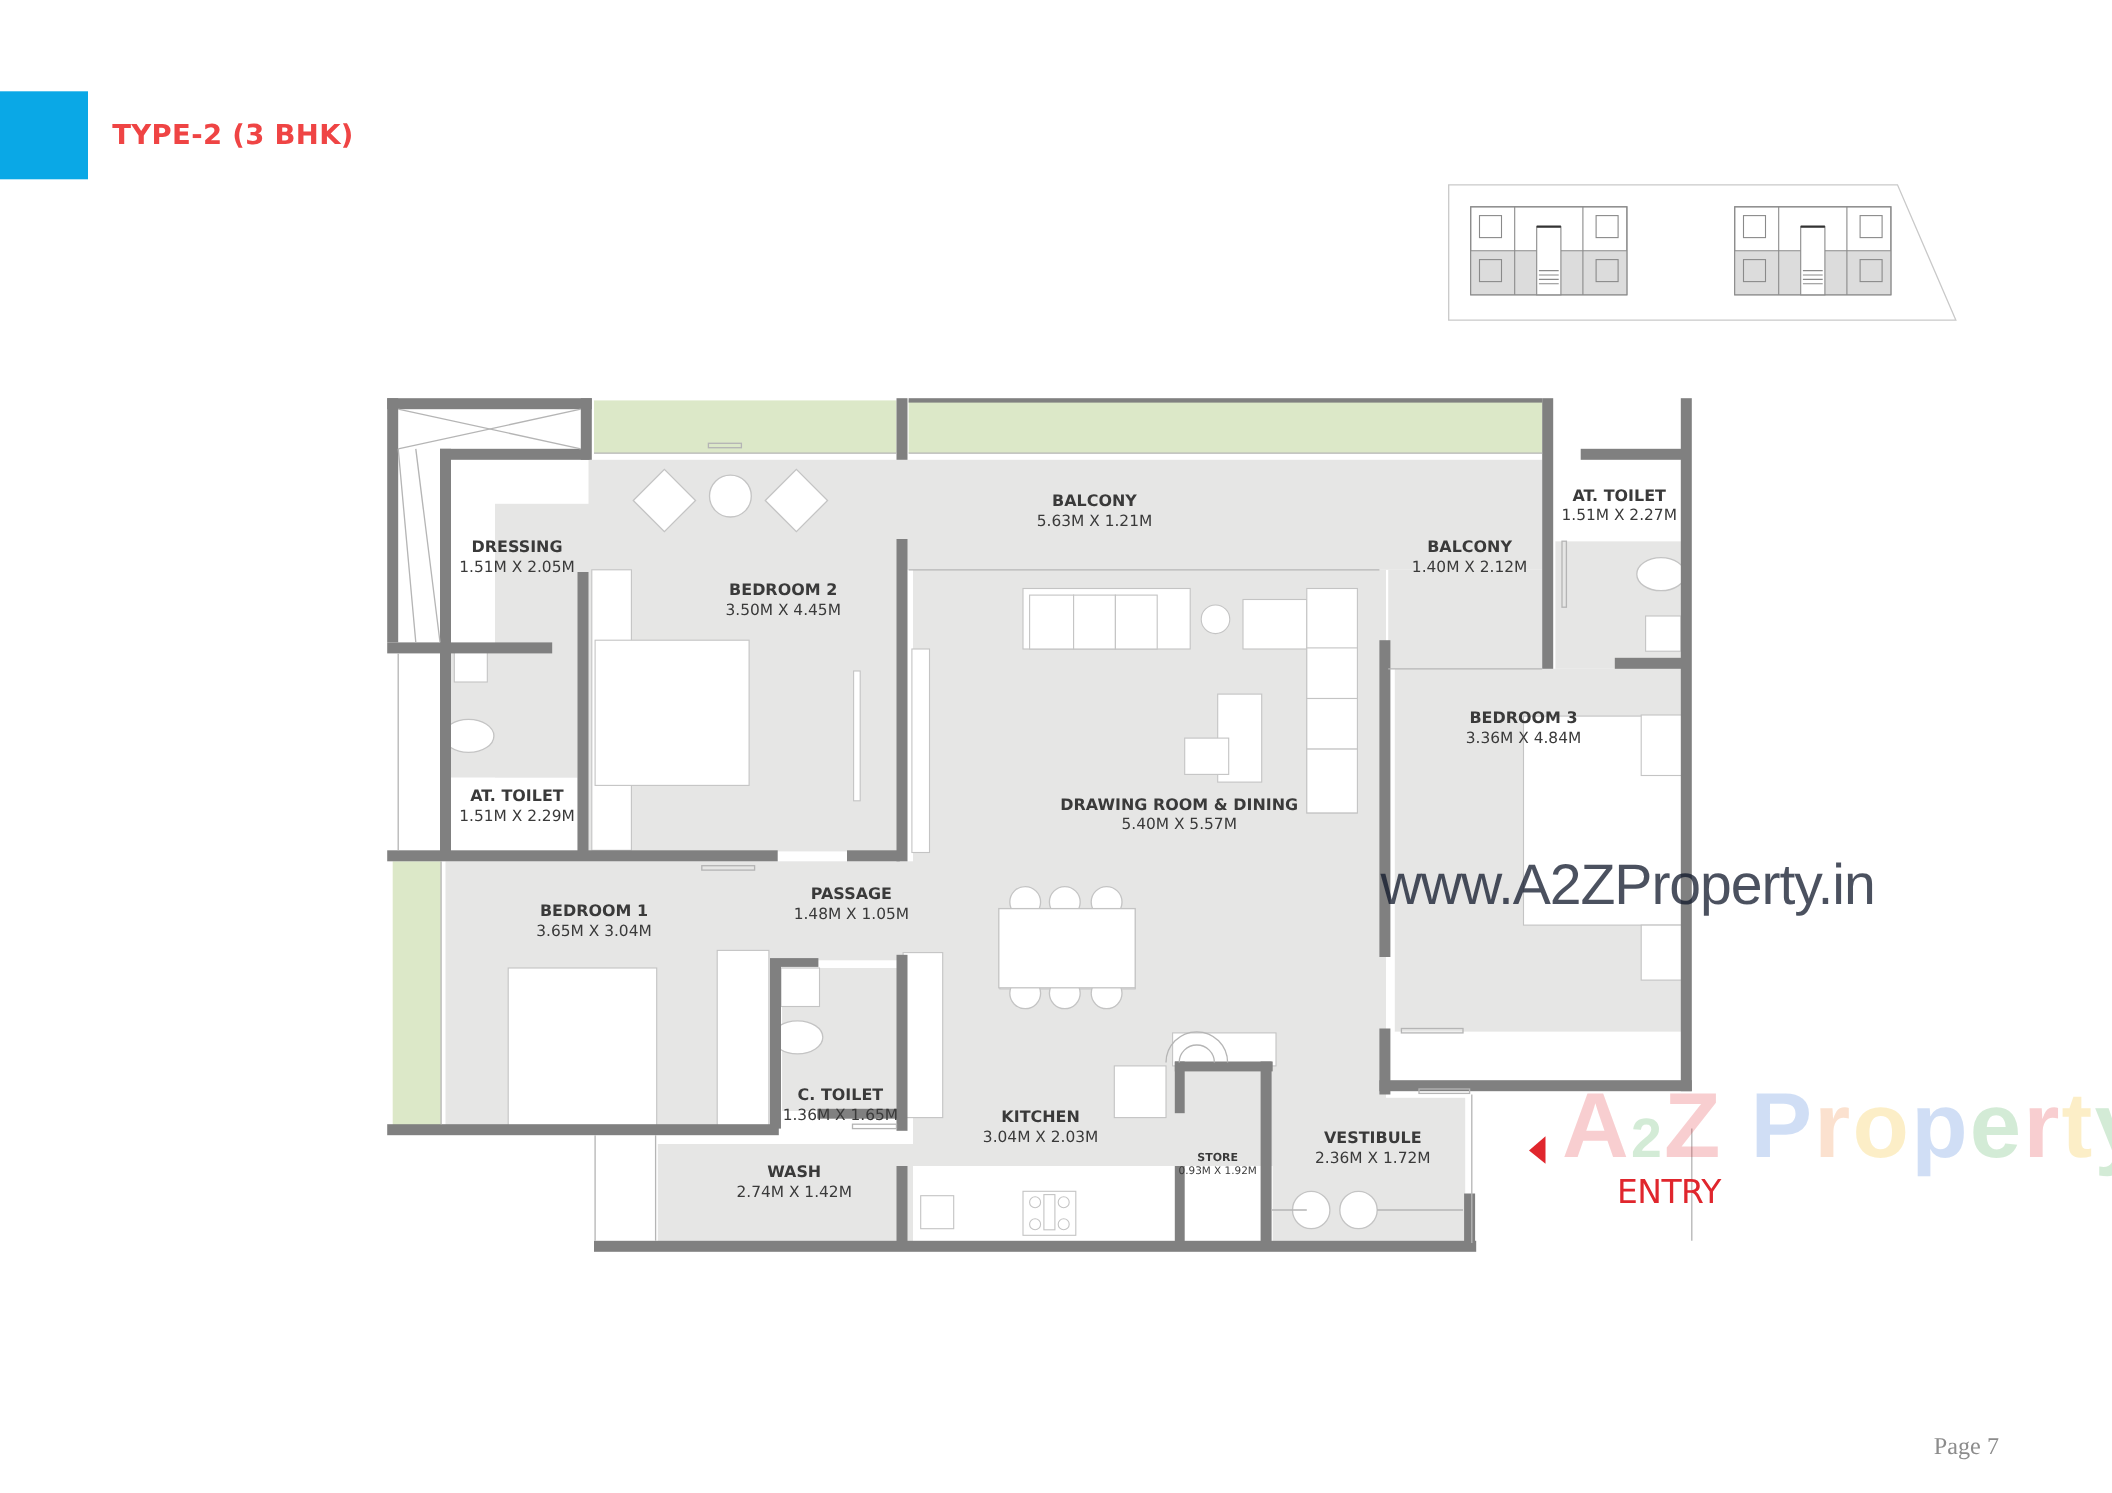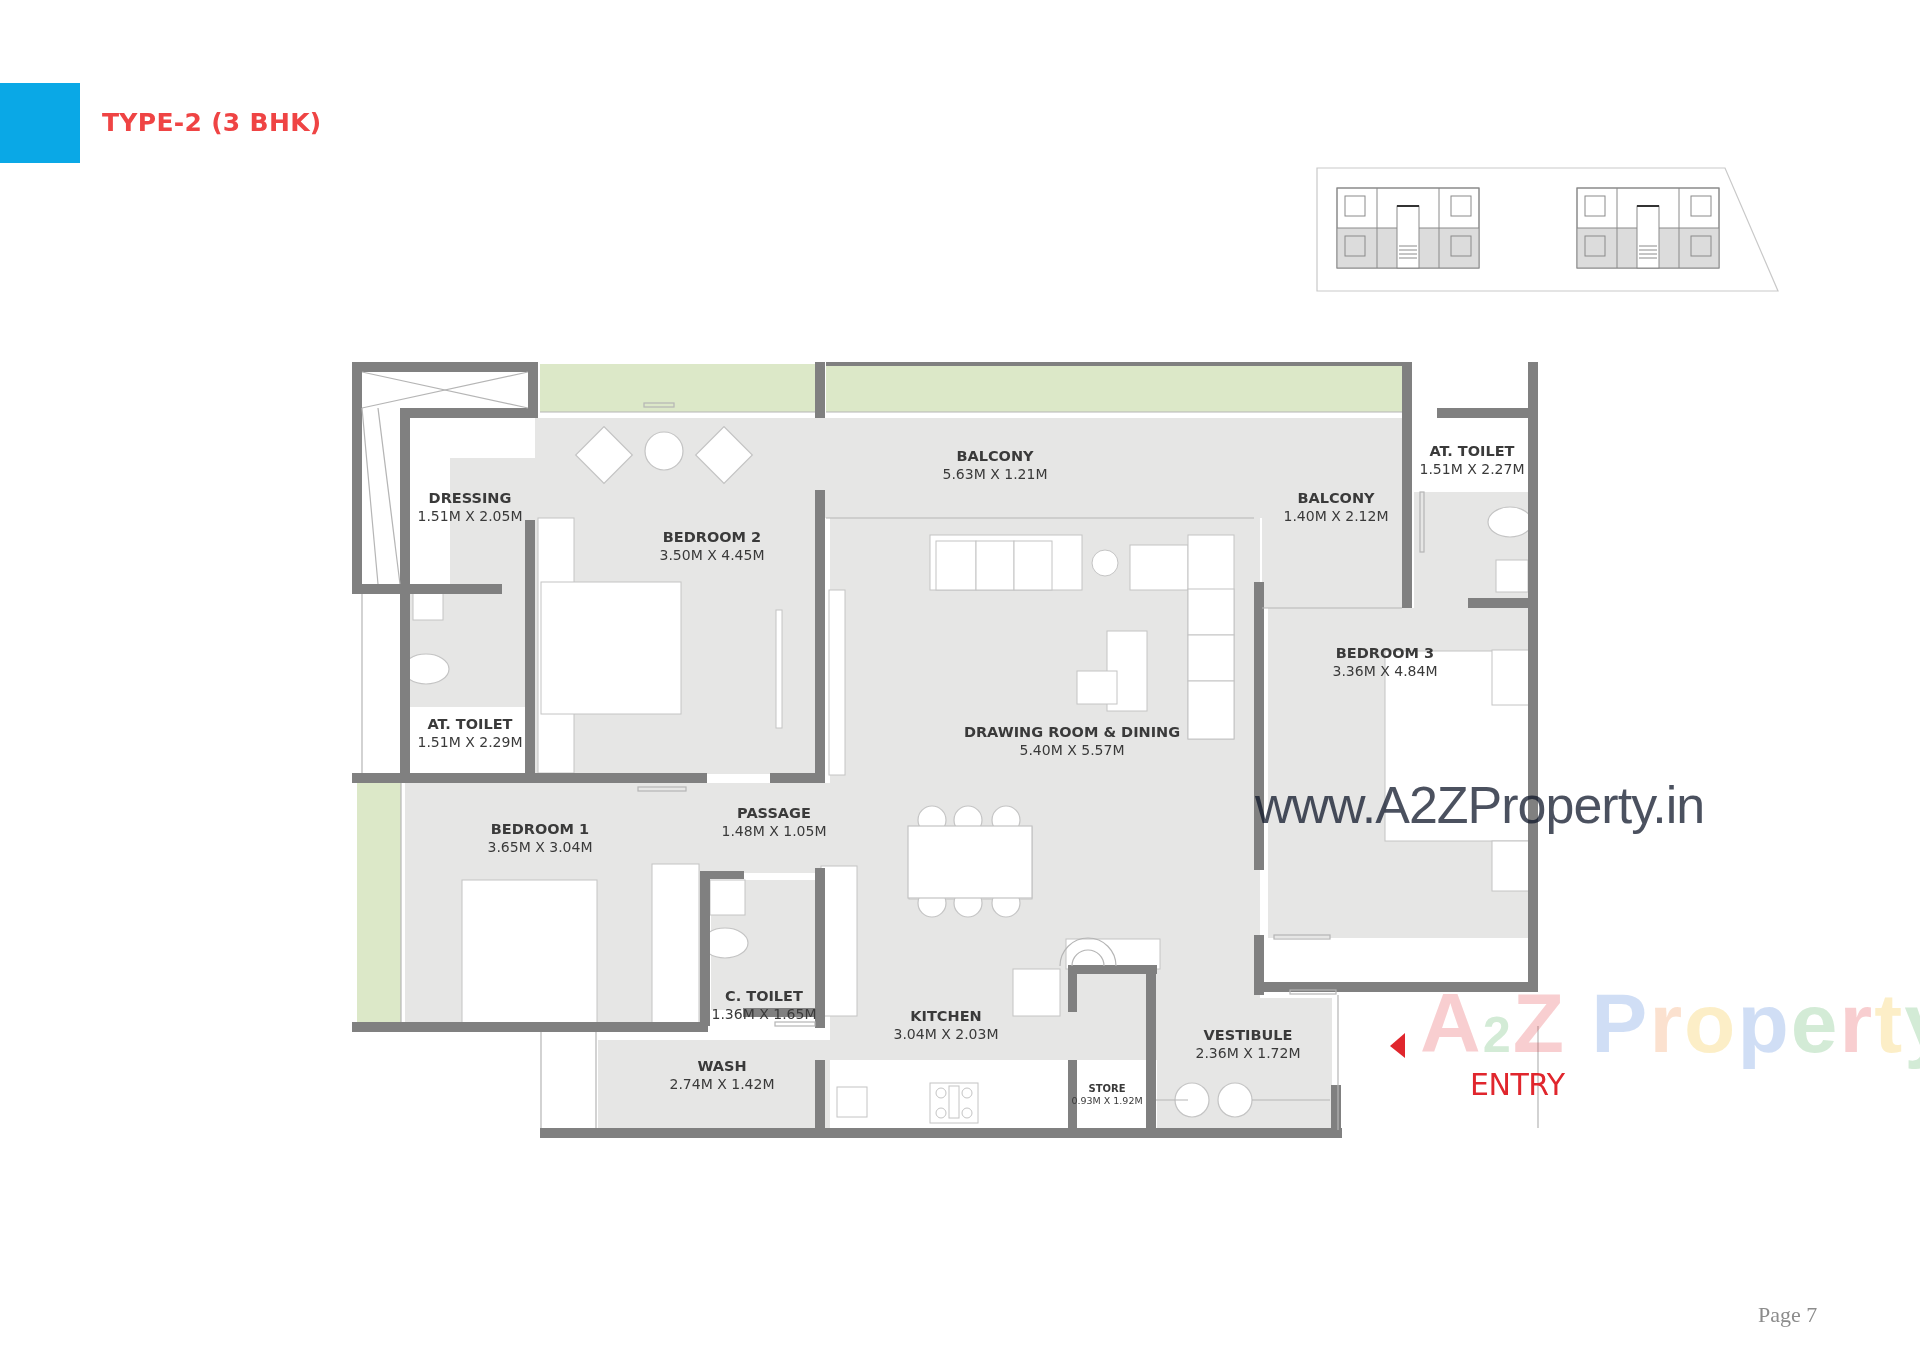--- a/index.html
+++ b/index.html
@@ -264,21 +264,21 @@
   <span class="room-dim">3.65M X 3.04M</span>
 </div>
 <div class="room-label" style="left:764px;top:957px;margin-top:31px;">
   <span class="room-name">C. TOILET</span>
   <span class="room-dim">1.36M X 1.65M</span>
 </div>
 <div class="room-label" style="left:946px;top:1008px;">
   <span class="room-name">KITCHEN</span>
   <span class="room-dim">3.04M X 2.03M</span>
 </div>
-<div class="room-label small" style="left:1107px;top:1047px;margin-top:36px;">
+<div class="room-label small" style="left:1107px;top:1047px;">
   <span class="room-name">STORE</span>
   <span class="room-dim">0.93M X 1.92M</span>
 </div>
 <div class="room-label" style="left:1248px;top:1027px;">
   <span class="room-name">VESTIBULE</span>
   <span class="room-dim">2.36M X 1.72M</span>
 </div>
 <div class="room-label" style="left:722px;top:1058px;">
   <span class="room-name">WASH</span>
   <span class="room-dim">2.74M X 1.42M</span>

